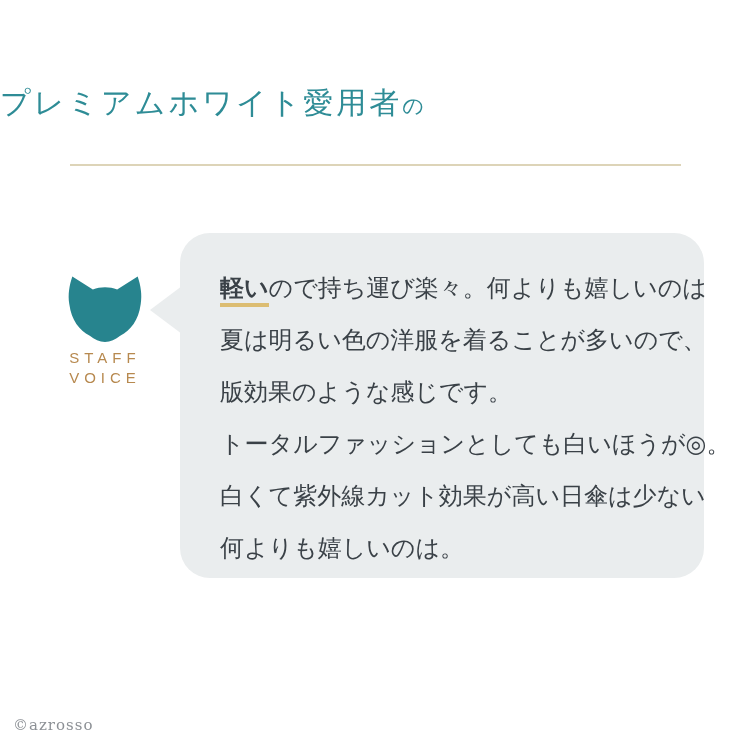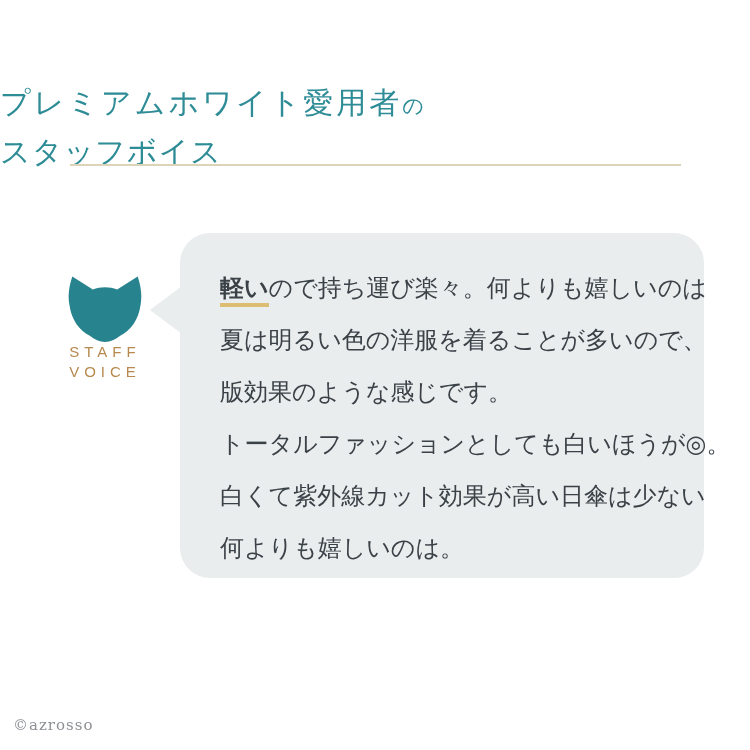--- a/index.html
+++ b/index.html
@@ -27,20 +27,21 @@
     width:611px;height:2px;
     background:#ddd4b8;
   }
   
   .voice-label{
     position:absolute;left:40px;top:275px;width:130px;
     text-align:center;
   }
   .cat-icon svg{display:block;margin:0 auto;}
   .voice-words{
+    margin-top:6px;
     font-family:"Liberation Sans","DejaVu Sans",sans-serif;
     color:#b7894f;
     font-size:15px;
     letter-spacing:5px;
     line-height:20px;
     font-weight:500;
   }
   .voice-words span{display:block;}
   
   .bubble{
@@ -79,21 +80,20 @@
     color:#8d9196;
   }
 </style>
 </head>
 <body>
 
 <div class="stage">
 
   <h1 class="title">
     <span class="line1"><span>プレミアムホワイト愛用者</span><span class="particle">の</span></span>
-    <span class="line2">スタッフボイス</span>
   </h1>
 
   <div class="divider"></div>
 
   <div class="voice-label">
     <span class="cat-icon">
       <svg width="76" height="67" viewBox="0 0 100 88" xmlns="http://www.w3.org/2000/svg">
         <path fill="#27848e" d="M7,2
           C3,14 1,26 3,38
           C6,60 16,72 30,80

